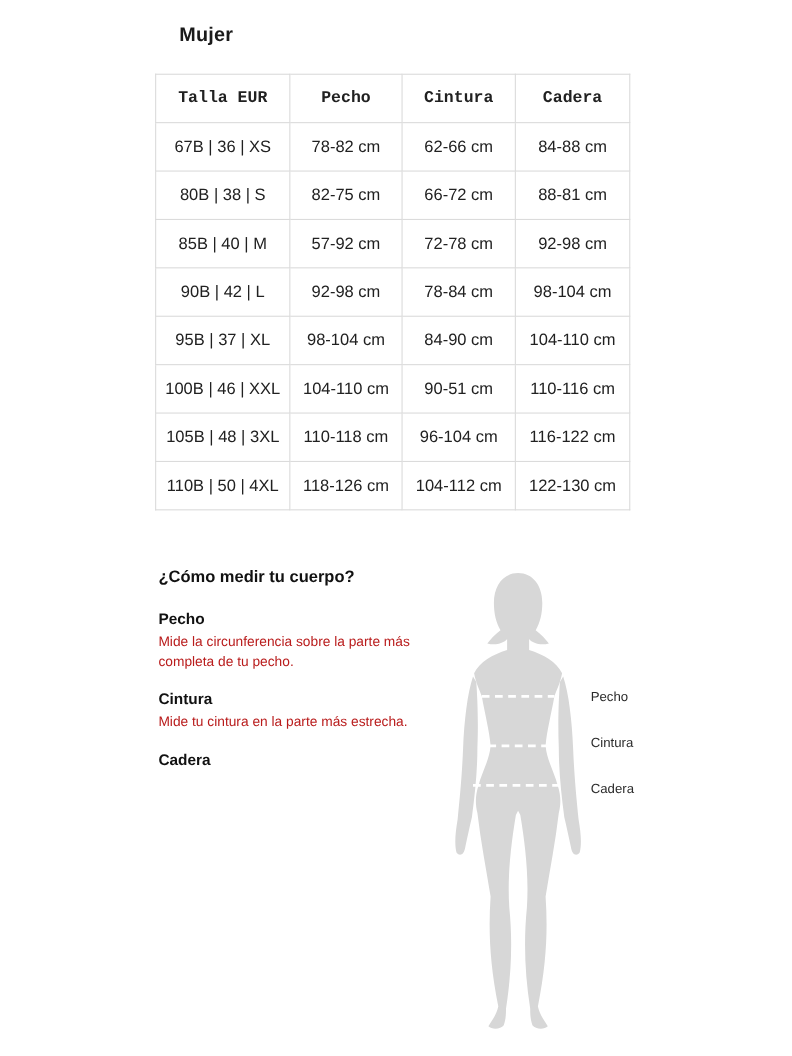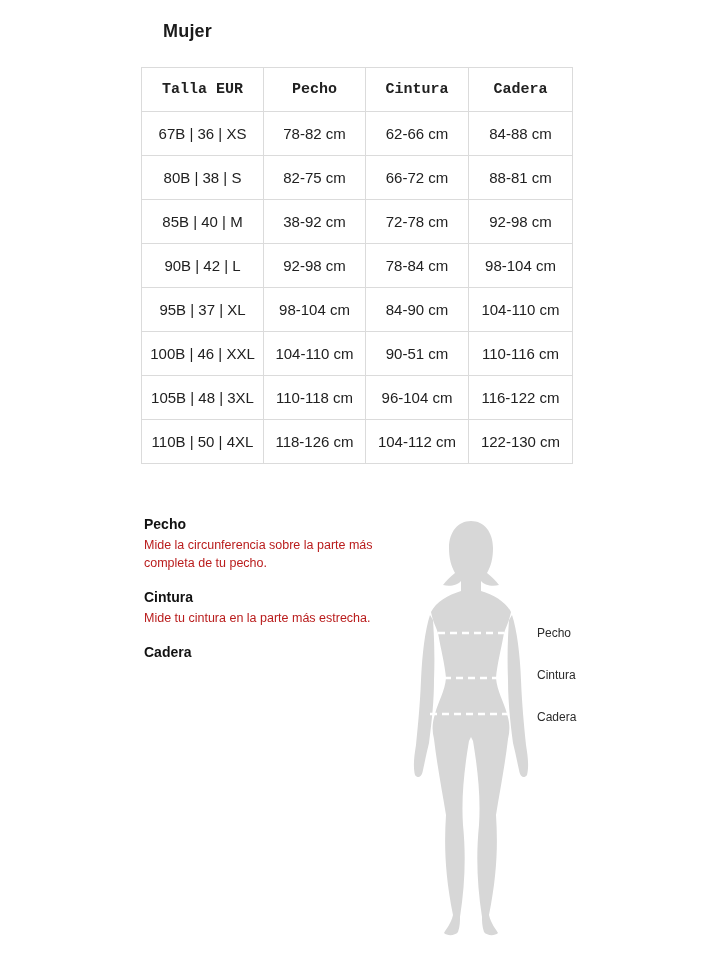--- a/index.html
+++ b/index.html
@@ -112,21 +112,21 @@
       <td>84-88 cm</td>
     </tr>
     <tr>
       <td>80B | 38 | S</td>
       <td>82-75 cm</td>
       <td>66-72 cm</td>
       <td>88-81 cm</td>
     </tr>
     <tr>
       <td>85B | 40 | M</td>
-      <td>38-92 cm</td>
+      <td>57-92 cm</td>
       <td>72-78 cm</td>
       <td>92-98 cm</td>
     </tr>
     <tr>
       <td>90B | 42 | L</td>
       <td>92-98 cm</td>
       <td>78-84 cm</td>
       <td>98-104 cm</td>
     </tr>
     <tr>
@@ -150,20 +150,21 @@
     <tr>
       <td>110B | 50 | 4XL</td>
       <td>118-126 cm</td>
       <td>104-112 cm</td>
       <td>122-130 cm</td>
     </tr>
   </tbody>
 </table>
 
 <section class="guide">
+  <h2 class="guide-title">¿Cómo medir tu cuerpo?</h2>
 
   <h3 class="guide-item-label">Pecho</h3>
   <p class="guide-item-desc">Mide la circunferencia sobre la parte más completa de tu pecho.</p>
 
   <h3 class="guide-item-label">Cintura</h3>
   <p class="guide-item-desc">Mide tu cintura en la parte más estrecha.</p>
 
   <h3 class="guide-item-label">Cadera</h3>
 </section>
 

